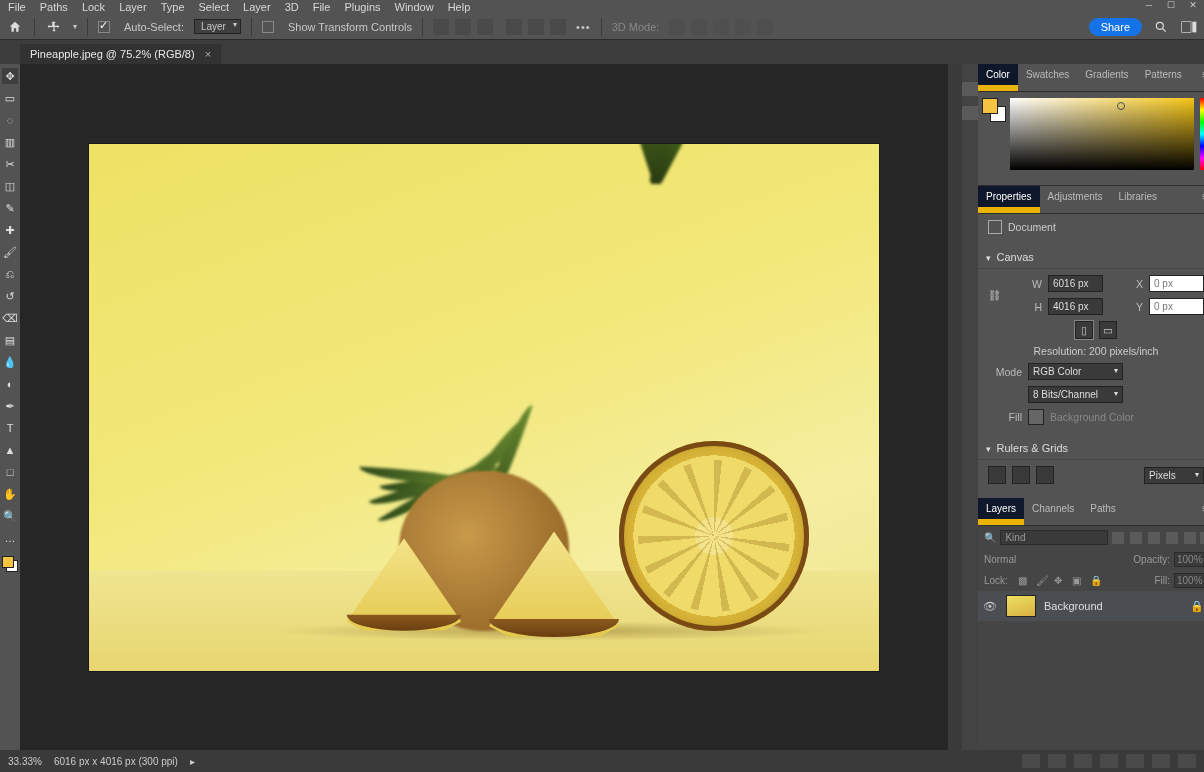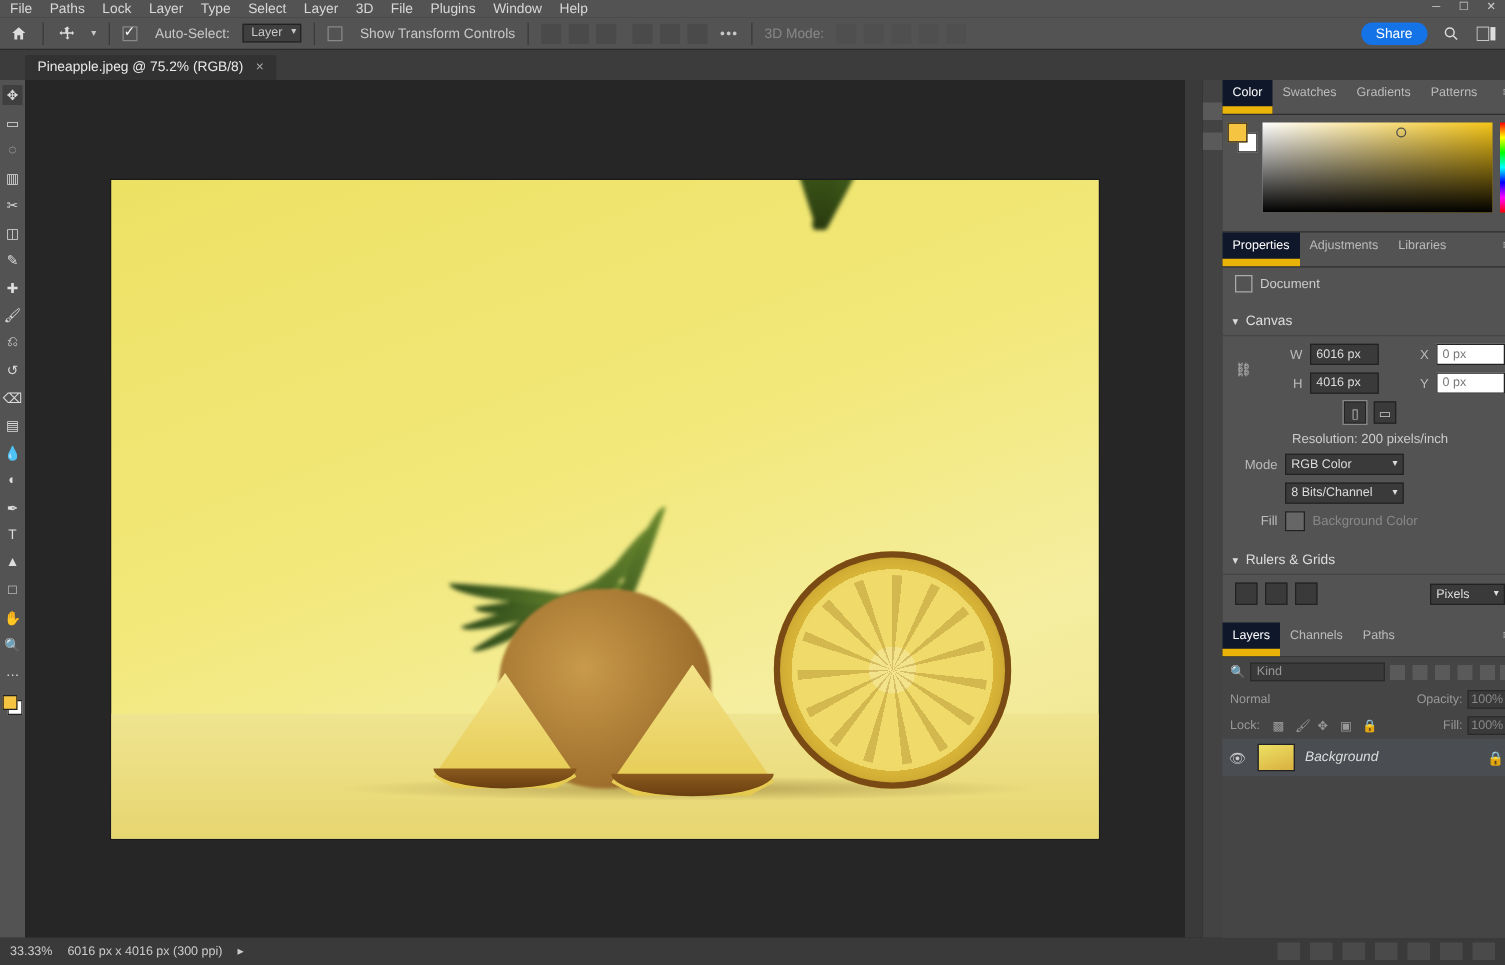--- a/index.html
+++ b/index.html
@@ -120,21 +120,21 @@
 .layer-opts .field{background:#3a3a3a;border:1px solid #2a2a2a;padding:1px 4px;flex:1;}
 .layer-opts .icons{display:flex;gap:6px;margin-left:auto;}
 .layer-opts .icons span{width:12px;height:12px;background:#5a5a5a;}
 .layer-row { display:flex; align-items:center; gap:4px; padding:3px 6px; font-size:10px; color:#999;}
 .layer-row .inp{width:34px; background:#3a3a3a; border:1px solid #2a2a2a; padding:1px 2px; color:#888;}
 .layer-row .icoset{display:flex;gap:6px;margin-left:6px;}
 .layer-row .icoset span{width:12px;height:12px;display:inline-block;}
 .layer-item { display:flex; align-items:center; gap:8px; padding:4px 4px; background:#5a6a7a44;}
 .layer-item .eye{width:16px;text-align:center;}
 .layer-item .thumb{width:30px;height:22px;background:linear-gradient(160deg,#ede164,#d9b040);border:1px solid #222;}
-.layer-item .name{font-style:italic;color:#ddd;}
+.layer-item .name{color:#ddd;}
 .layer-item .lock{margin-left:auto;margin-right:6px;}
 
 
 .statusbar { height:22px; background:#3a3a3a; display:flex; align-items:center; padding:0 8px; font-size:10px; color:#ccc; gap:12px;text-align:center;}
 .statusbar .right{margin-left:auto; display:flex; gap:8px;}
 .statusbar .right span{width:18px;height:14px;background:#4a4a4a;}
 
 svg{display:block;}
 </style>
 </head>

